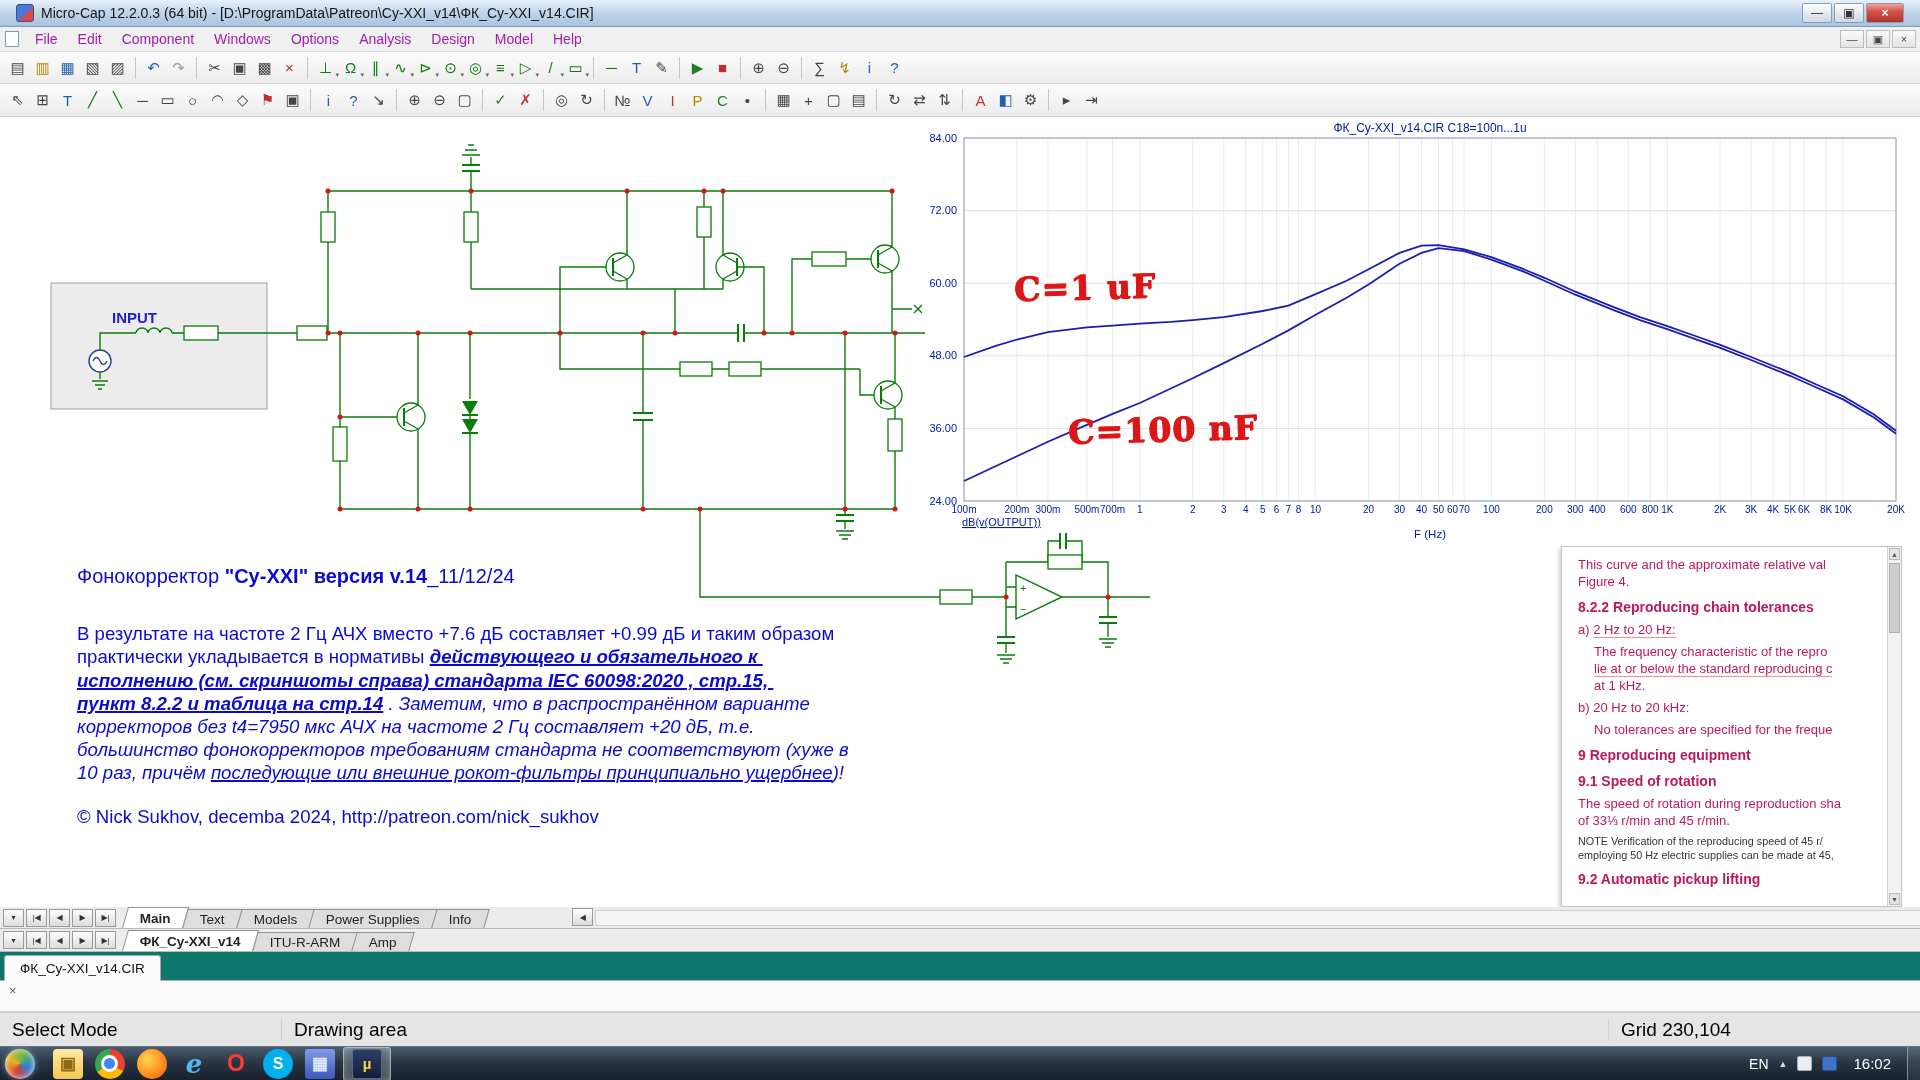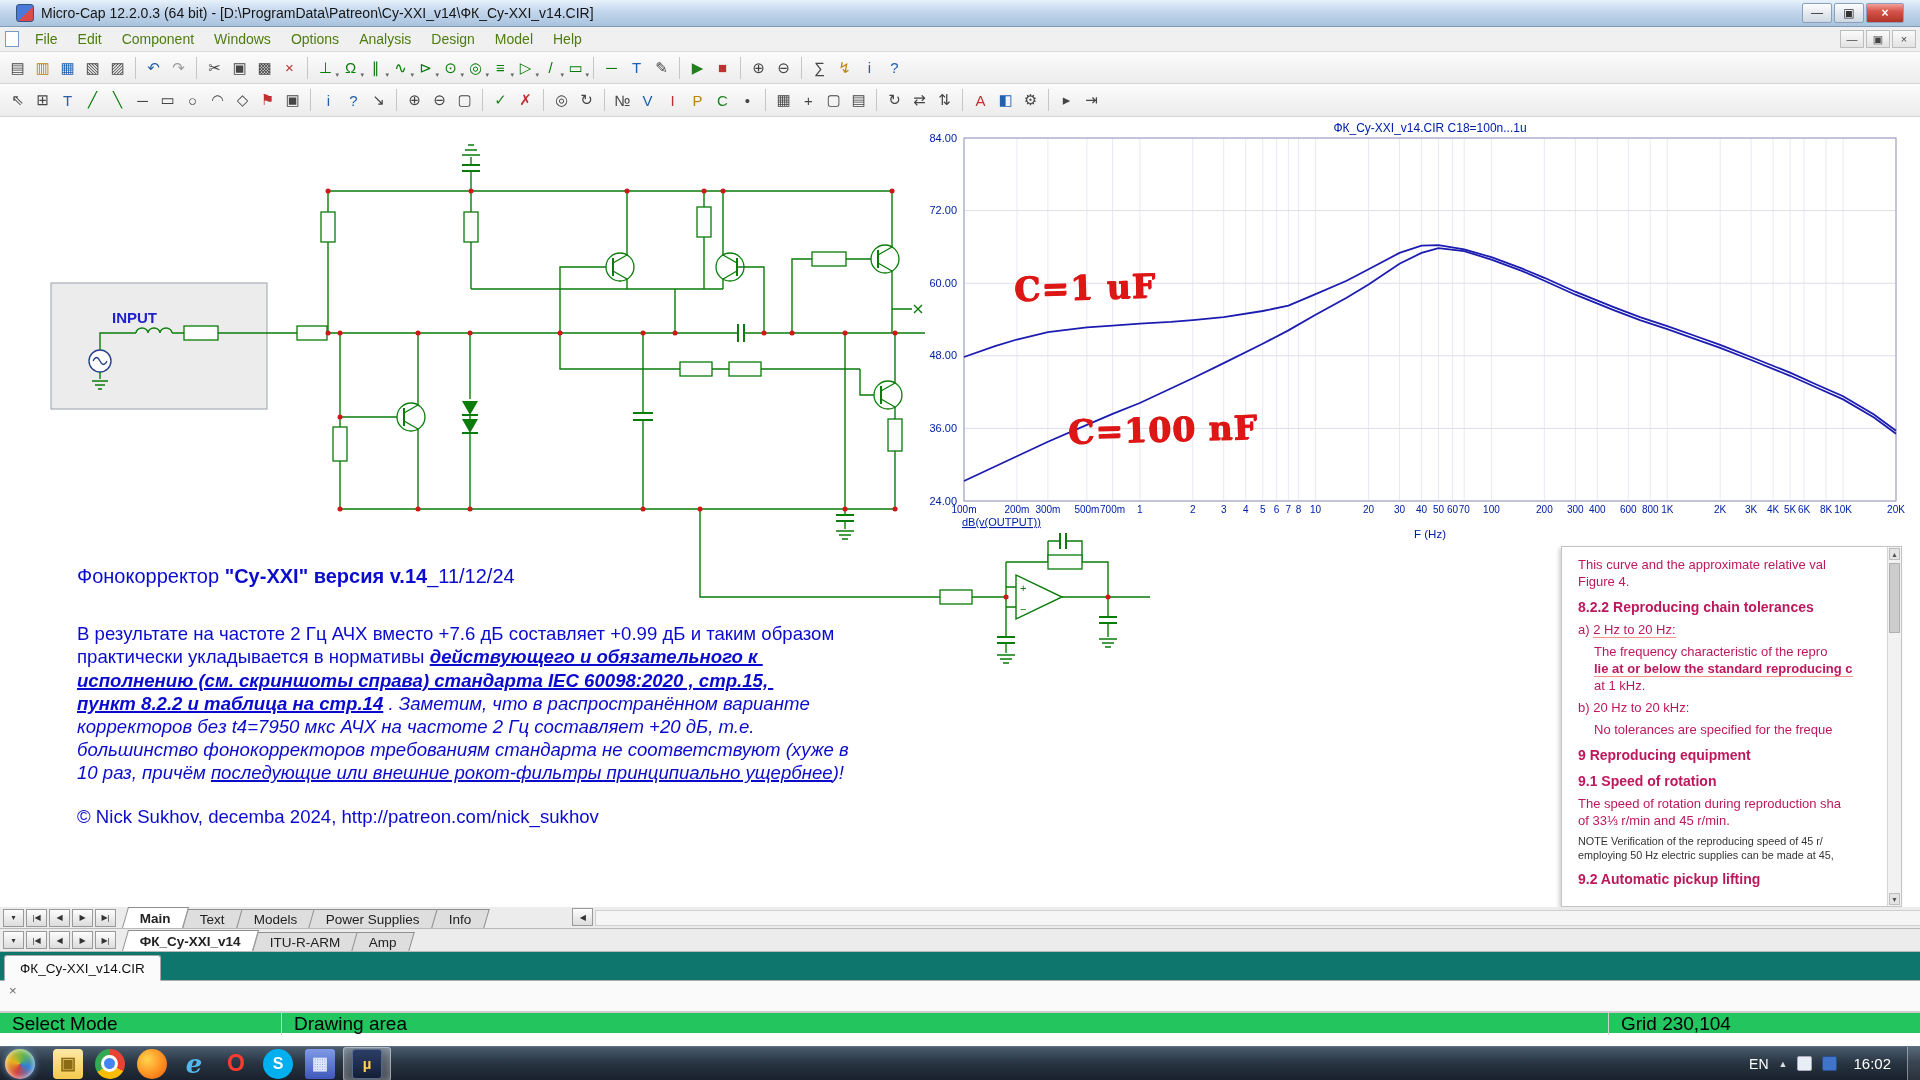--- a/index.html
+++ b/index.html
@@ -15,21 +15,21 @@
   .apptitle{font-size:14px;color:#151515;white-space:nowrap}
   .winbtns{margin-left:auto;display:flex}
   .wbtn{width:30px;height:20px;display:flex;align-items:center;justify-content:center;font-size:12px;
     border:1px solid #8aa0b8;border-radius:2px;background:linear-gradient(#fdfdfd,#cfd8e2);margin-left:2px;color:#333}
   .wbtn.close{background:linear-gradient(#f2a099,#d6554a 40%,#b03228);color:#fff;width:38px;font-weight:bold}
 
   .menubar{position:absolute;top:27px;left:0;width:1920px;height:25px;background:#f0f0f0;
     border-bottom:1px solid #dcdcdc;display:flex;align-items:center;padding-left:5px}
   .mdoc-icon{width:14px;height:16px;background:#fff;border:1px solid #7a9ac0;margin-right:6px}
   #menu-items{display:flex}
-  .menu-item{padding:3px 10px;font-size:14px;color:#4d7c0f}
+  .menu-item{padding:3px 10px;font-size:14px;color:#a21caf}
   .mdibtns{margin-left:auto;display:flex;padding-right:4px}
   .mdib{width:24px;height:18px;display:flex;align-items:center;justify-content:center;font-size:11px;
     color:#444;border:1px solid #bdbdbd;background:linear-gradient(#fbfbfb,#e3e3e3);margin-left:2px}
 
   .toolbar{position:absolute;left:0;width:1920px;background:linear-gradient(#fcfcfc,#ececec);
     border-bottom:1px solid #d5d5d5;display:flex;align-items:center;padding:0 5px}
   #toolbar1{top:52px;height:32px}
   #toolbar2{top:84px;height:33px}
   .tbtn{width:25px;height:25px;display:flex;align-items:center;justify-content:center;font-size:15px;
     color:#454545;border:1px solid transparent;border-radius:2px;position:relative;flex:0 0 auto}
@@ -85,22 +85,22 @@
   .hs-track{width:1336px;height:16px;background:#f5f5f5;border:1px solid #cfcfcf;margin:0 0 2px 1px;flex:0 0 auto}
 
   .filetab-row{position:absolute;top:952px;left:0;width:1920px;height:29px;background:#0f766e;border-bottom:1px solid #adadad}
   .filetab{position:absolute;left:4px;top:3px;height:26px;padding:0 15px;background:#fbfbfb;
     border:1px solid #a7a7a7;border-bottom:1px solid #fbfbfb;border-radius:3px 3px 0 0;
     font-size:13.5px;display:flex;align-items:center;color:#111}
 
   .dockstrip{position:absolute;top:981px;left:0;width:1920px;height:31px;background:#fafafa;border-bottom:1px solid #cfcfcf}
   .dock-x{position:absolute;left:9px;top:2px;font-size:13px;color:#666}
 
-  .statusbar{position:absolute;top:1012px;left:0;width:1920px;height:21px;background:#22c55e;
-    border-top:1px solid #cdcdcd;font-size:19px;color:#000;display:flex;align-items:flex-start}
+  .statusbar{position:absolute;top:1012px;left:0;width:1920px;height:34px;background:#e5e5e5;
+    border-top:1px solid #cdcdcd;font-size:19px;color:#000;display:flex;align-items:center}
   .sb-sec{padding:0 12px;display:flex;align-items:center;white-space:nowrap}
   #sb-mode{width:282px;border-right:1px solid #cfcfcf}
   #sb-area{flex:1}
   #sb-grid{border-left:1px solid #cfcfcf;width:152px}
   #sb-end{border-left:1px solid #cfcfcf;width:160px}
 
   
   .taskbar{position:absolute;top:1046px;left:0;width:1920px;height:34px;
     background:linear-gradient(#4b5d6e,#2a3644 45%,#18212c);display:flex;align-items:center;padding-left:5px;
     border-top:1px solid #5f7183}
@@ -459,21 +459,21 @@
   <div class="docpanel">
     <div id="doc-lines">
         <div class="doc-line"><span>This curve and the approximate relative val</span></div>
         <div class="doc-line"><span>Figure 4.</span></div>
         <div class="dgap"></div>
         <div class="doc-line h"><span>8.2.2    Reproducing chain tolerances</span></div>
         <div class="dgap2"></div>
         <div class="doc-line"><span>a)   </span><span class="ru">2 Hz to 20 Hz:</span></div>
         <div class="dgap2"></div>
         <div class="doc-line" style="padding-left: 16px;"><span>The frequency characteristic of the repro</span></div>
-        <div class="doc-line" style="padding-left: 16px; font-weight: bold;"><span class="ru">lie at or below the standard reproducing c</span></div>
+        <div class="doc-line" style="padding-left: 16px;"><span class="ru">lie at or below the standard reproducing c</span></div>
         <div class="doc-line" style="padding-left: 16px;"><span>at 1 kHz.</span></div>
         <div class="dgap2"></div>
         <div class="doc-line"><span>b)   20 Hz to 20 kHz:</span></div>
         <div class="dgap2"></div>
         <div class="doc-line" style="padding-left: 16px;"><span>No tolerances are specified for the freque</span></div>
         <div class="dgap"></div>
         <div class="doc-line h"><span>9    Reproducing equipment</span></div>
         <div class="dgap"></div>
         <div class="doc-line h"><span>9.1    Speed of rotation</span></div>
         <div class="dgap2"></div>

